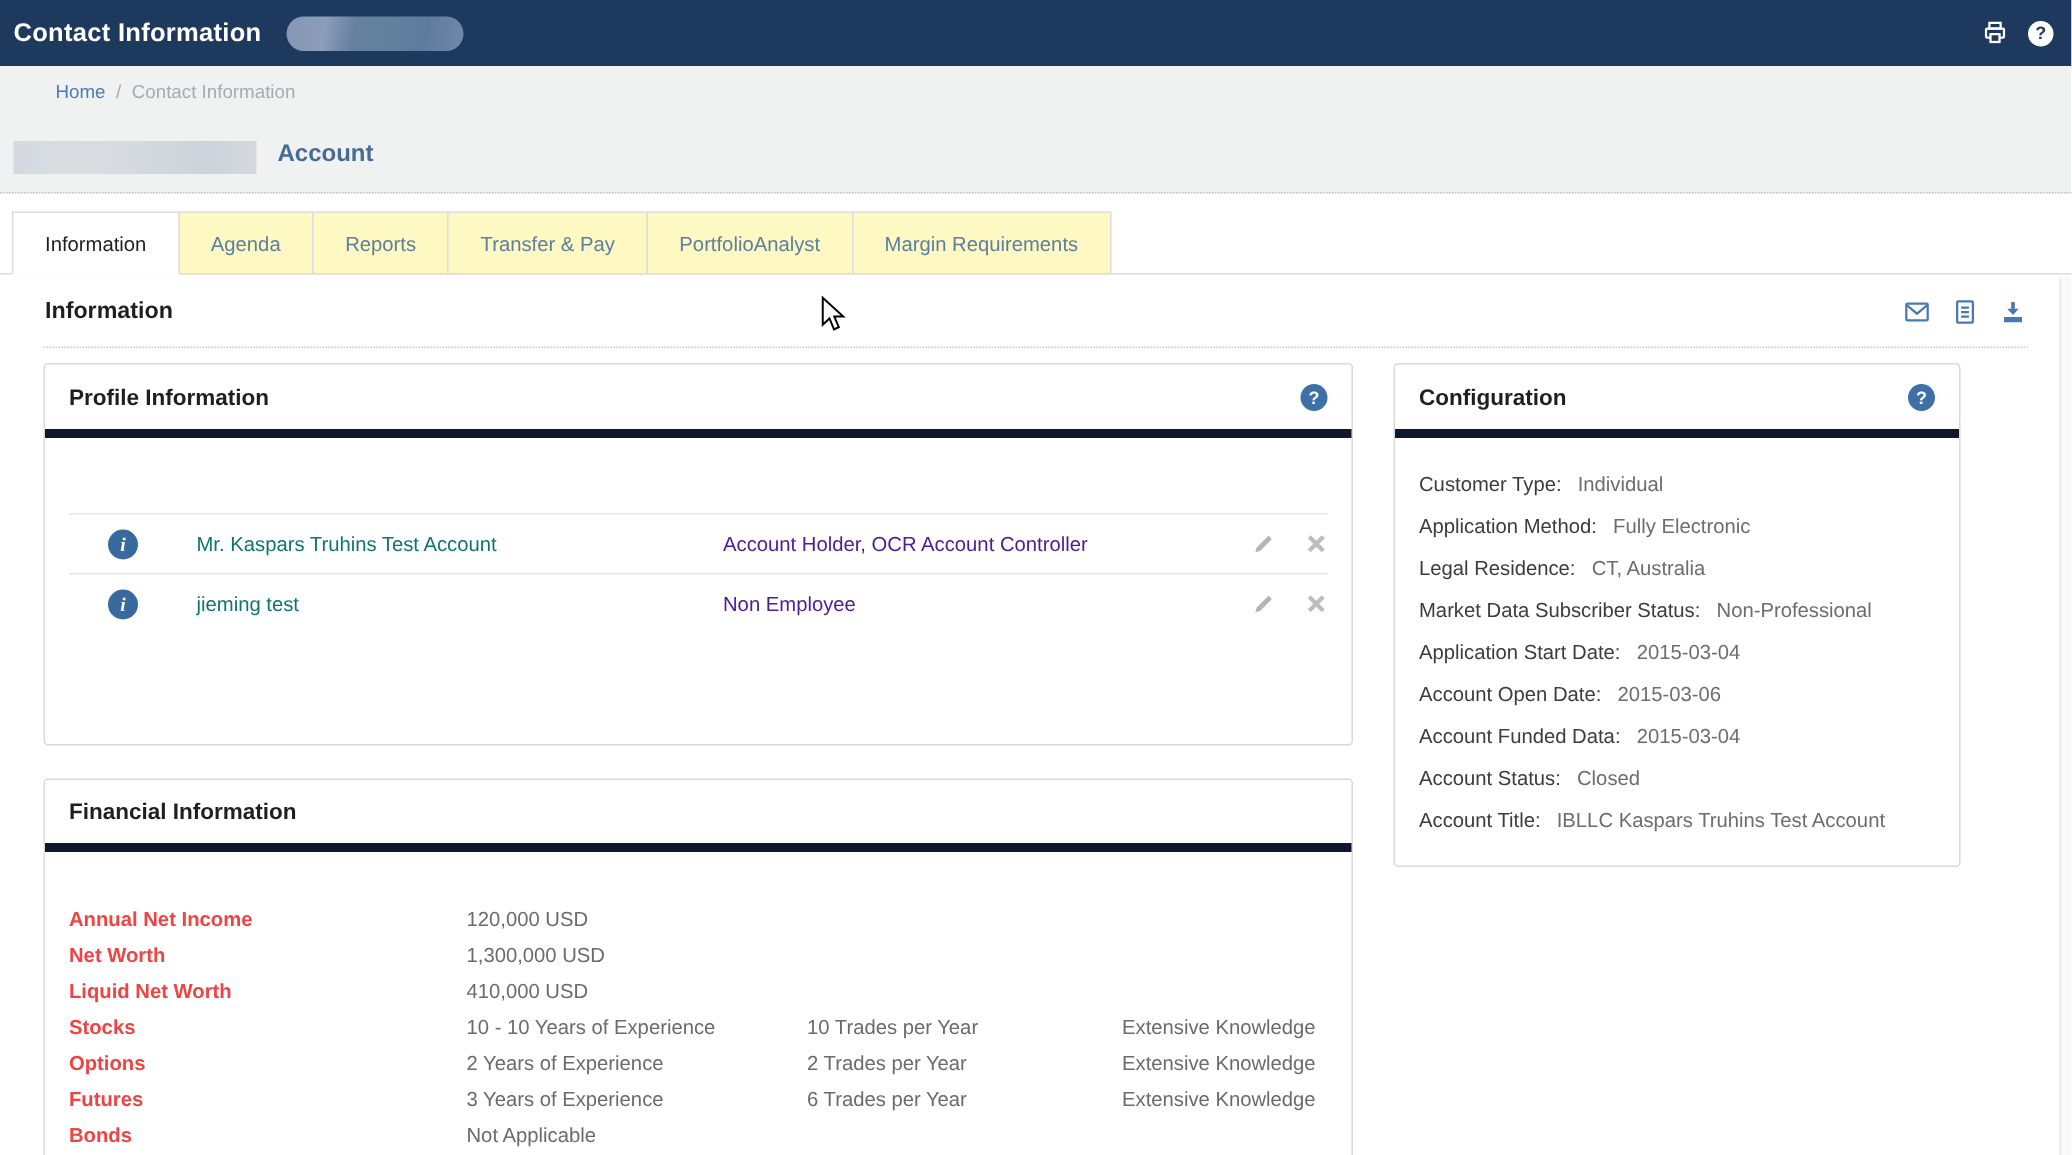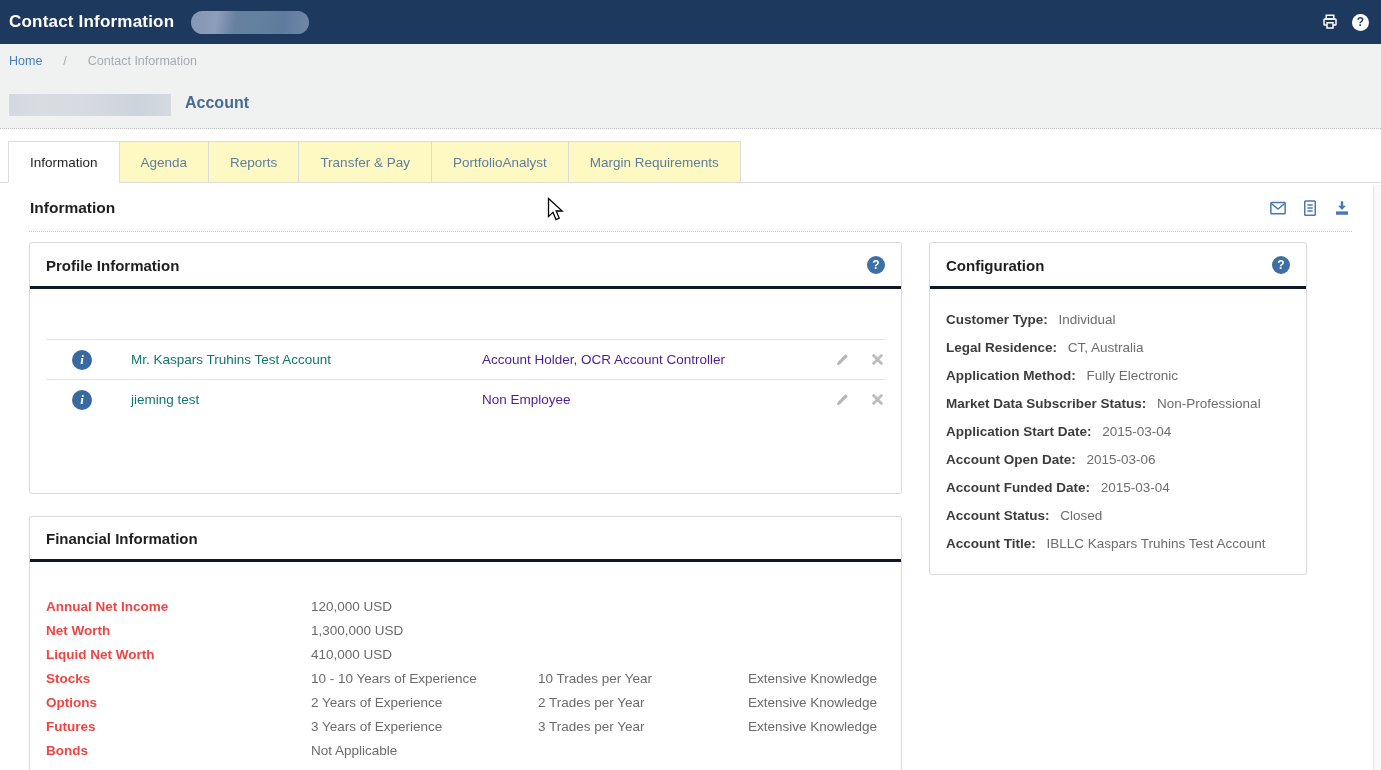--- a/index.html
+++ b/index.html
@@ -12,21 +12,21 @@
   .topbar-pill { width:118px; height:23px; margin-left:17px; border-radius:12px;
     background:linear-gradient(100deg,#8496b4 0%,#8d9dba 22%,#66819f 38%,#63809f 58%,#5e7b9d 78%,#7288a9 100%); }
   .topbar-spacer { flex:1; }
   .topbar-icons { display:flex; align-items:center; gap:13px; }
   .tb-icon { width:18px; height:18px; display:inline-flex; align-items:center; justify-content:center; cursor:pointer; }
   .help-circle-top { width:17px; height:17px; border-radius:50%; background:#fff; color:#1d3a5e;
     font-weight:bold; font-size:12px; display:inline-flex; align-items:center; justify-content:center; }
 
   
   .subheader { background:#f0f1f1; border-bottom:1px dotted #bfbfbf; padding:10px 0 12px 9px; }
-  .breadcrumb { font-size:12.5px; display:flex; align-items:center; gap:21px; }
+  .breadcrumb { font-size:12.5px; display:flex; align-items:center; gap:7px;margin-left:28px; }
   .crumb-link { color:#4a7cb8; cursor:pointer; text-decoration:none; }
   .crumb-sep, .crumb-current { color:#a5abb2; }
   .account-row { margin-top:26px; display:flex; align-items:flex-start; }
   .redacted-block { width:162px; height:22px;
     background:linear-gradient(90deg,#d4d9df 0%,#d9dde2 20%,#d7dbe1 45%,#d3d8de 60%,#cdd3db 80%,#d5dae0 100%); }
   .account-title { margin-left:14px; font-size:16px; font-weight:bold; color:#466c92; }
 
   
   .tabs { display:flex; margin-top:12px; padding-left:8px; border-bottom:1px solid #dcdcdc; background:#fff; }
   .tab { padding:13px 21px 12px; font-size:13.5px; color:#5d7f9f; background:#fef9c3;
@@ -41,21 +41,21 @@
   .section-title { font-size:15.5px; font-weight:bold; color:#1f1f1f; }
   .section-icons { display:flex; align-items:center; gap:14px; }
   .sec-icon { width:18px; height:18px; display:inline-flex; cursor:pointer; }
 
   .columns { display:flex; gap:27px; margin-top:10px; align-items:flex-start; }
   .col-left { width:873px; }
   .col-right { width:378px; }
 
   .card { border:1px solid #d9d9d9; border-radius:3px; background:#fff; }
   .card-header { display:flex; justify-content:space-between; align-items:center;
-    padding:13px 16px 12px; border-bottom:3px solid #0f172a; }
+    padding:13px 16px 12px; border-bottom:6px solid #0f172a; }
   .card-title { font-size:15px; font-weight:bold; color:#1f1f1f; }
   .help-circle { width:18px; height:18px; border-radius:50%; background:#3f6fa7; color:#fff;
     font-weight:bold; font-size:12px; display:inline-flex; align-items:center; justify-content:center; cursor:pointer; }
 
   
   .profile-body { padding:50px 16px 0; }
   .profile-row { display:grid; grid-template-columns:85px 351px 1fr 72px; align-items:center;
     height:40px; border-top:1px solid #e6e6e6; }
   .profile-row:last-child { border-bottom:1px solid #e6e6e6; }
   .profile-spacer { height:74px; }
@@ -69,21 +69,21 @@
 
   
   .fin-body { padding:32px 16px 30px; }
   .fin-row { display:grid; grid-template-columns:217px 227px 210px 1fr; align-items:center; height:24px; }
   .fin-label { color:#ef4444; font-weight:600; }
   .fin-val { color:#6b6b6b;margin-left:48px; }
 
   
   .config-body { padding:17px 16px 16px; }
   .config-row { line-height:28px; white-space:nowrap; }
-  .cfg-label { color:#3c3c3c; font-weight:700; }
+  .cfg-label { color:#3c3c3c; font-weight:400; }
   .cfg-value { color:#6d6d6d; margin-left:7px; }
 
   
   .edge-strip { position:absolute; right:0; top:185px; bottom:0; width:8px;
     background:#f9f9f9; border-left:1px solid #e6e6e6; }
 
   .cursor { position:absolute; left:547px; top:197px; z-index:99; pointer-events:none; }
 </style>
 </head>
 <body>
@@ -232,21 +232,21 @@
           </div>
           <div class="fin-row">
             <span class="fin-label">Options</span>
             <span class="fin-val">2 Years of Experience</span>
             <span class="fin-val">2 Trades per Year</span>
             <span class="fin-val">Extensive Knowledge</span>
           </div>
           <div class="fin-row">
             <span class="fin-label">Futures</span>
             <span class="fin-val">3 Years of Experience</span>
-            <span class="fin-val">3 Trades per Year</span>
+            <span class="fin-val">6 Trades per Year</span>
             <span class="fin-val">Extensive Knowledge</span>
           </div>
           <div class="fin-row">
             <span class="fin-label">Bonds</span>
             <span class="fin-val">Not Applicable</span>
             <span class="fin-val"></span>
             <span class="fin-val"></span>
           </div>
           <div class="fin-row">
             <span class="fin-label">Forex</span>
@@ -263,41 +263,41 @@
         <div class="card-header">
           <span class="card-title">Configuration</span>
           <span class="help-circle">?</span>
         </div>
         <div class="config-body">
           <div class="config-row">
             <span class="cfg-label">Customer Type:</span>
             <span class="cfg-value">Individual</span>
           </div>
           <div class="config-row">
+            <span class="cfg-label">Application Method:</span>
+            <span class="cfg-value">Fully Electronic</span>
+          </div>
+          <div class="config-row">
             <span class="cfg-label">Legal Residence:</span>
             <span class="cfg-value">CT, Australia</span>
           </div>
           <div class="config-row">
-            <span class="cfg-label">Application Method:</span>
-            <span class="cfg-value">Fully Electronic</span>
-          </div>
-          <div class="config-row">
             <span class="cfg-label">Market Data Subscriber Status:</span>
             <span class="cfg-value">Non-Professional</span>
           </div>
           <div class="config-row">
             <span class="cfg-label">Application Start Date:</span>
             <span class="cfg-value">2015-03-04</span>
           </div>
           <div class="config-row">
             <span class="cfg-label">Account Open Date:</span>
             <span class="cfg-value">2015-03-06</span>
           </div>
           <div class="config-row">
-            <span class="cfg-label">Account Funded Date:</span>
+            <span class="cfg-label">Account Funded Data:</span>
             <span class="cfg-value">2015-03-04</span>
           </div>
           <div class="config-row">
             <span class="cfg-label">Account Status:</span>
             <span class="cfg-value">Closed</span>
           </div>
           <div class="config-row">
             <span class="cfg-label">Account Title:</span>
             <span class="cfg-value">IBLLC Kaspars Truhins Test Account</span>
           </div>

